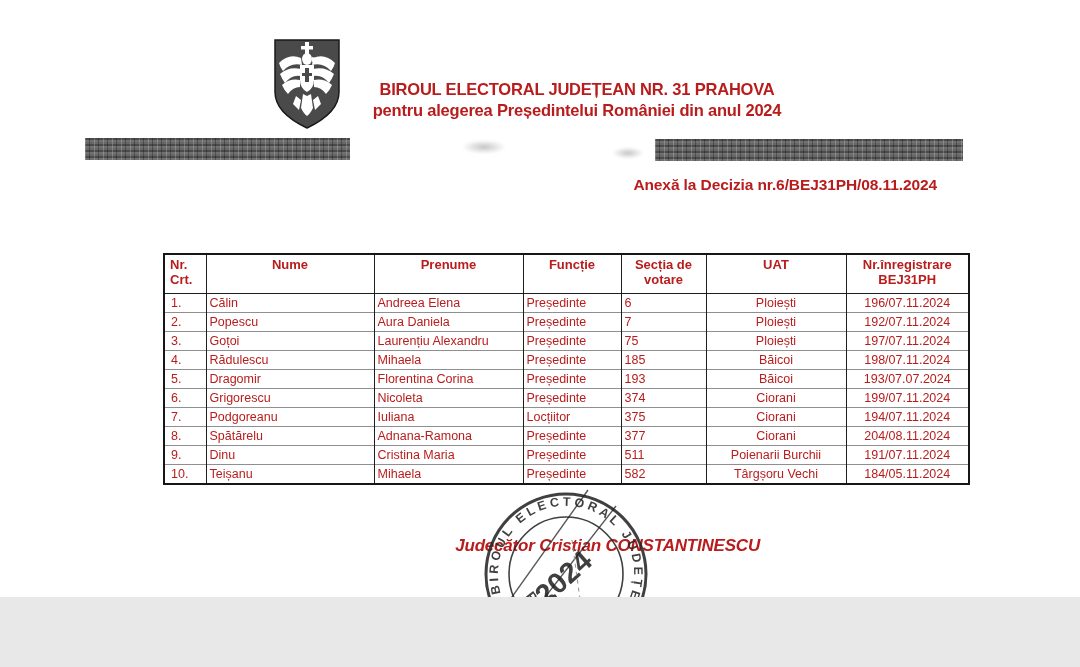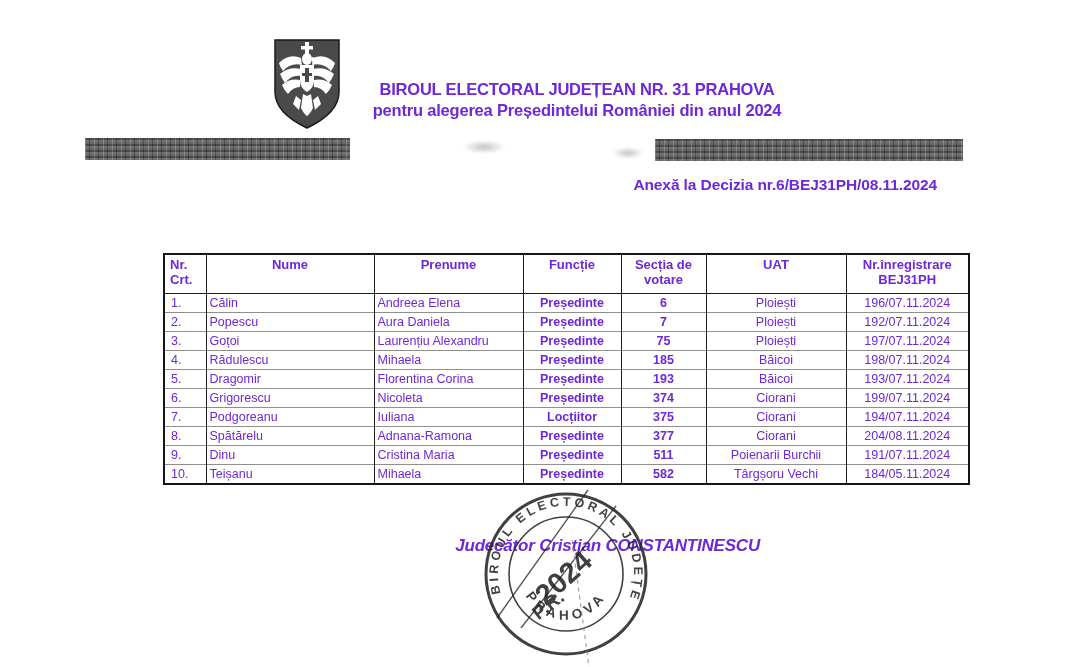--- a/index.html
+++ b/index.html
@@ -1,18 +1,18 @@
 <!DOCTYPE html>
 <html><head>
 <meta charset="utf-8">
 <style>
   html,body{margin:0;padding:0;background:#e8e8e8;}
   .page{
-    position:relative; width:1080px; height:667px; overflow:hidden;
-    background:#ffffff; font-family:"Liberation Sans", sans-serif; color:#6d28d9;
+    position:relative; width:1080px; height:597px; overflow:hidden;
+    background:#ffffff; font-family:"Liberation Sans", sans-serif; color:#b91c1c;
   }
   
   .emblem{position:absolute; left:272px; top:38px; width:70px; height:92px;}
   .org-title{position:absolute; left:330px; top:79px; width:494px; text-align:center;
     font-weight:700; font-size:16.5px; line-height:21px; letter-spacing:-0.2px;}
   .annex{position:absolute; left:500px; top:176px; width:437px; text-align:right;
     font-weight:700; font-size:15.5px; letter-spacing:-0.1px;}
   
   .scanbar{position:absolute; height:22px; background-color:#5d5d5d;
     background-image:
@@ -30,21 +30,21 @@
   th{font-weight:700; font-size:13px; text-align:center; vertical-align:top;
     white-space:pre-line; line-height:15px; height:36px; padding:2px 2px 0 2px;
     border-left:1.5px solid #1d1d1d; border-bottom:1.5px solid #1d1d1d;}
   th:first-child{text-align:left; padding-left:5px;}
   td{height:18px; padding:0 3px; line-height:17px; overflow:hidden; white-space:nowrap;
     border-left:1.5px solid #1d1d1d; border-top:1px solid #8f8f8f;}
   tbody tr:first-child td{border-top:none;}
   th:first-child, td:first-child{border-left:none;margin-top:28px;}
   td.c0{text-align:left; padding-left:6px;}
   td.c1,td.c2{text-align:left; }
-  td.c3,td.c4{text-align:center; font-weight:700;}
+  td.c3,td.c4{font-weight:400;}
   td.c5,td.c6{text-align:center;}
   
   .sig-title{position:absolute; left:420px; top:505px; width:300px; text-align:center;
     font-weight:700; font-style:italic; font-size:15px; letter-spacing:.3px;}
   .sig-name{position:absolute; left:380px; top:536px; width:380px; text-align:right;
     font-weight:700; font-style:italic; font-size:17px; letter-spacing:-0.2px;}
   .stamp{position:absolute; left:464px; top:486px; width:205px; height:185px; opacity:.88;}
   .overlay{position:absolute; left:0; top:0; width:1080px; height:667px; pointer-events:none;}
 </style>
 </head>
@@ -149,21 +149,21 @@
             <td class="c5">Băicoi</td>
             <td class="c6">198/07.11.2024</td>
           </tr>
           <tr>
             <td class="c0">5.</td>
             <td class="c1">Dragomir</td>
             <td class="c2">Florentina Corina</td>
             <td class="c3">Președinte</td>
             <td class="c4">193</td>
             <td class="c5">Băicoi</td>
-            <td class="c6">193/07.11.2024</td>
+            <td class="c6">193/07.07.2024</td>
           </tr>
           <tr>
             <td class="c0">6.</td>
             <td class="c1">Grigorescu</td>
             <td class="c2">Nicoleta</td>
             <td class="c3">Președinte</td>
             <td class="c4">374</td>
             <td class="c5">Ciorani</td>
             <td class="c6">199/07.11.2024</td>
           </tr>

